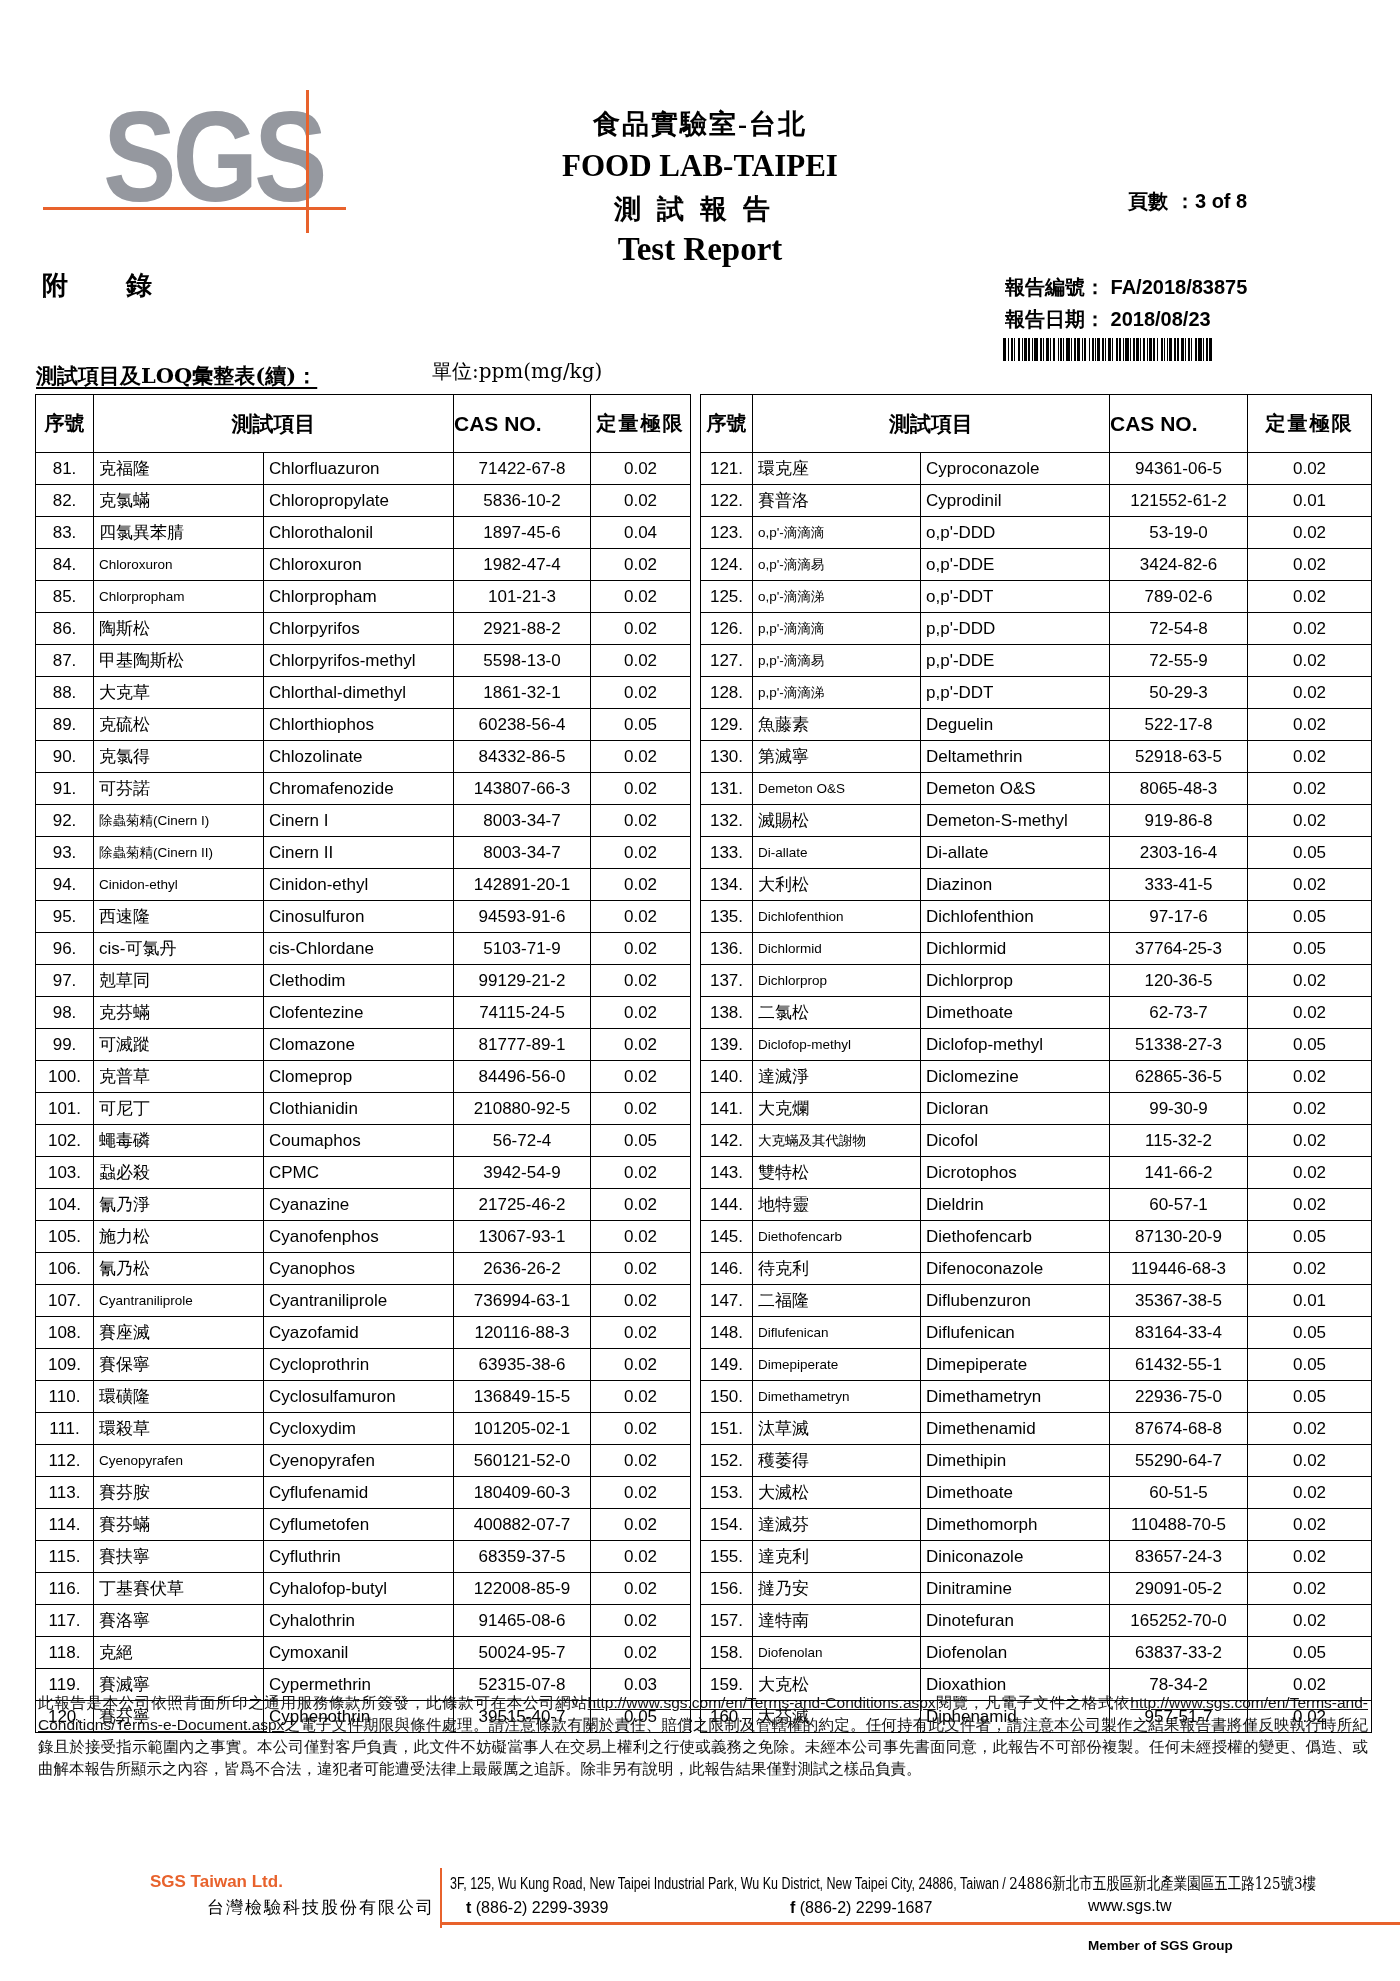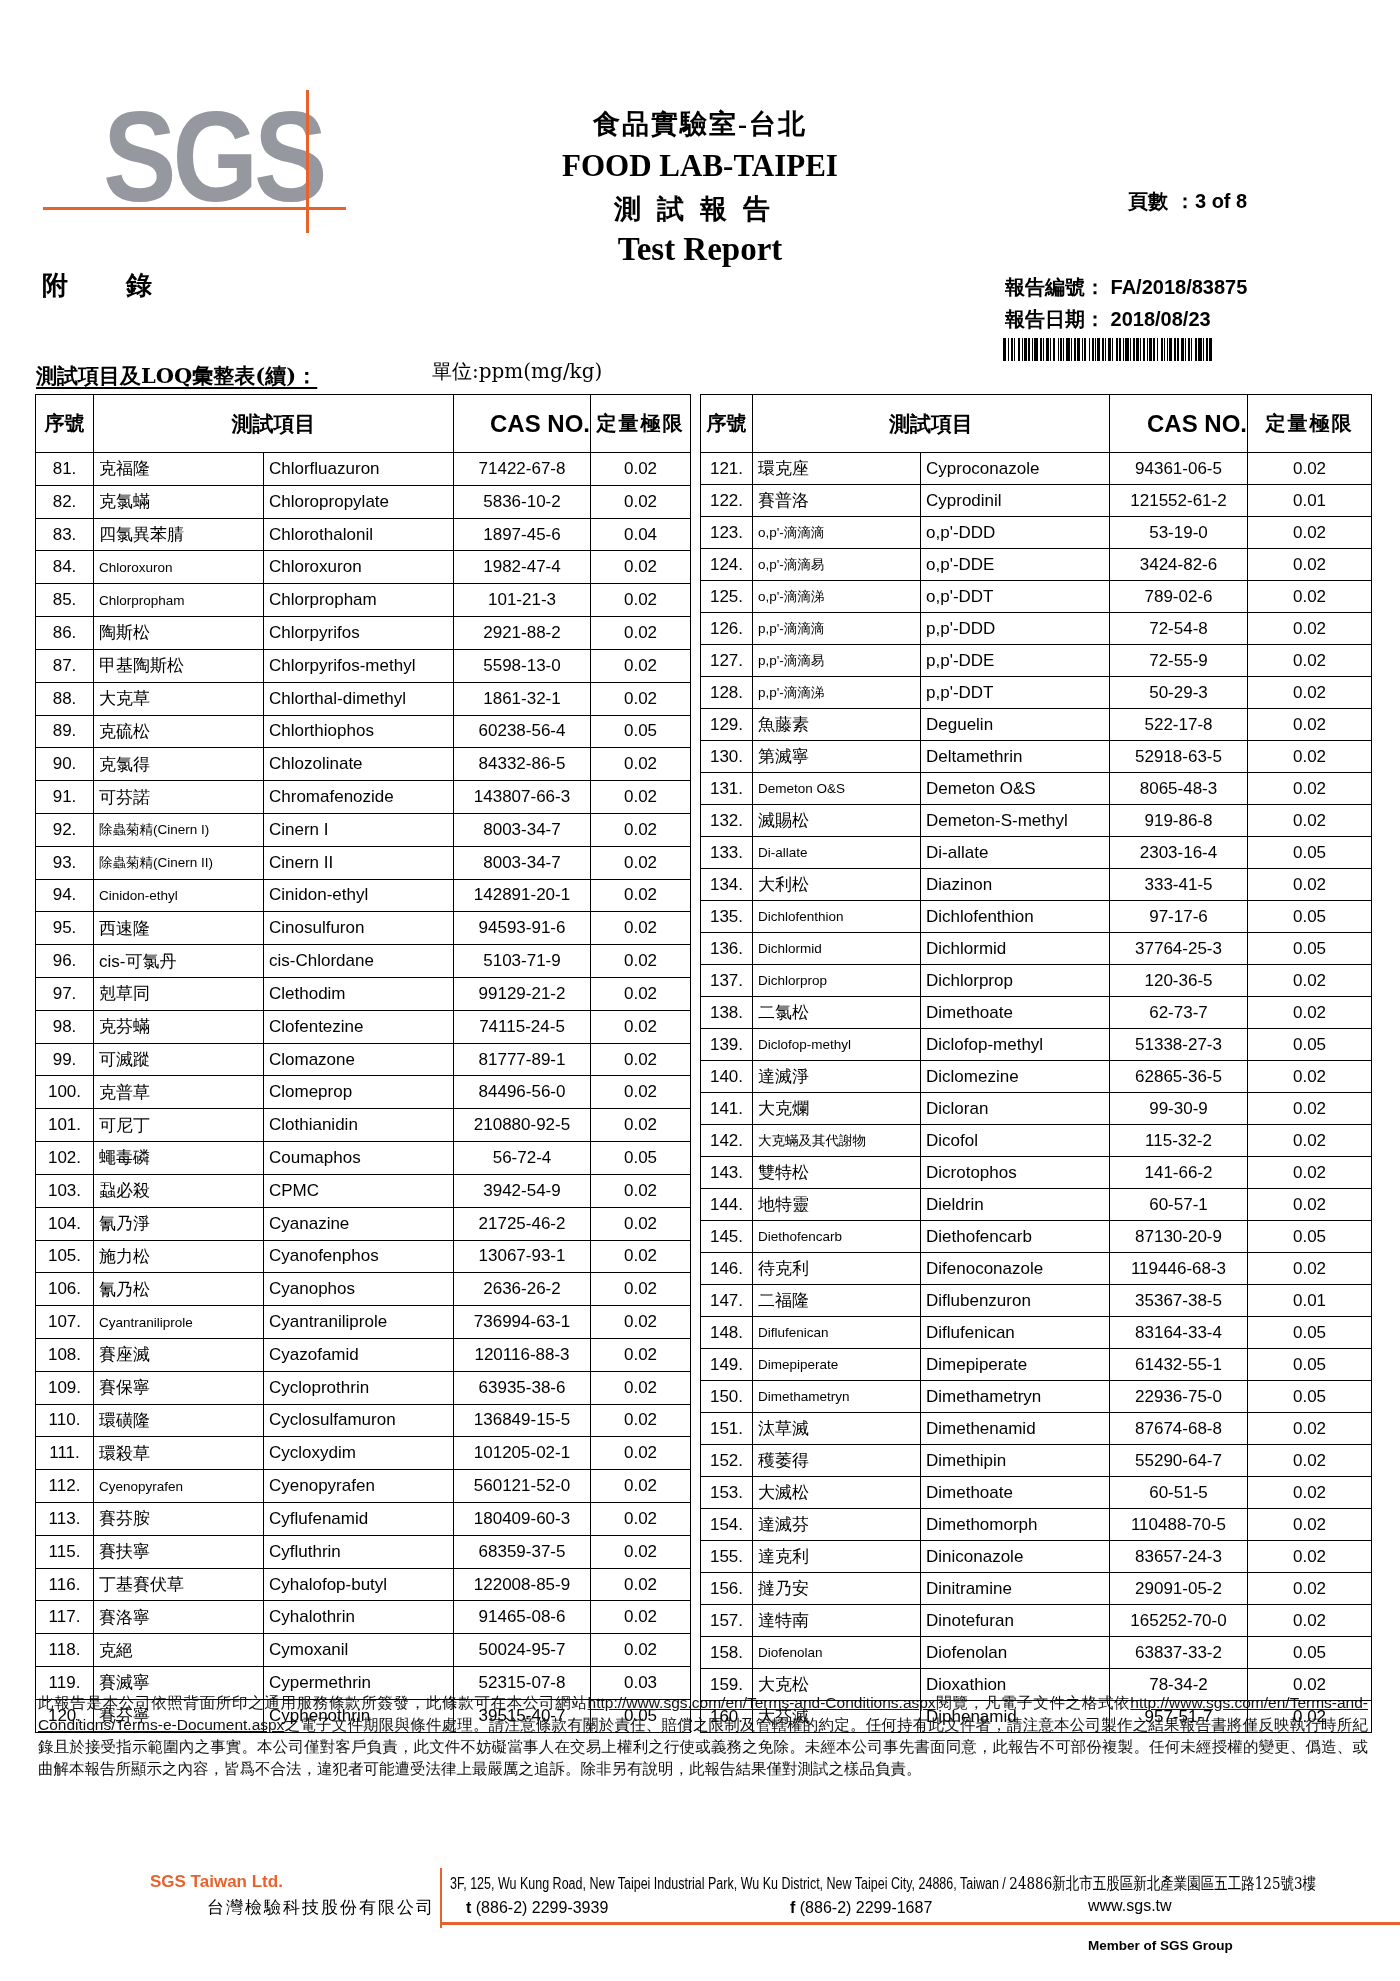--- a/index.html
+++ b/index.html
@@ -47,21 +47,21 @@
   .tables{ position:absolute; left:35px; top:394px; width:1335px; display:flex; gap:9px; }
   table{ border-collapse:collapse; table-layout:fixed; }
   .tbl-left{ width:655px; }
   .tbl-right{ width:671px; }
   th, td{ border:1.6px solid #000; overflow:hidden; white-space:nowrap; }
   th{ height:58px; font-weight:bold; }
   td{ height:32px; font-size:17px; }
   .h-seq{ font-family:"DejaVu Serif", serif; font-size:20px; word-break:break-all;
           line-height:1.25; text-align:center; padding:0 2px; }
   .h-item{ font-family:"DejaVu Serif", serif; font-size:21px; text-align:center; }
-  .h-cas{ font-family:"Liberation Sans", sans-serif; font-size:24px; text-align:right; }
+  .h-cas{ font-family:"Liberation Sans", sans-serif; font-size:21px; text-align:left; }
   .h-loq{ font-family:"DejaVu Serif", serif; font-size:20px; text-align:center; letter-spacing:2px; }
   .col-no{ text-align:center; font-size:17px; }
   .col-zh{ text-align:left; padding-left:5px; font-size:17px; }
   .col-zh.small-zh{ font-size:13.5px; }
   .col-en{ text-align:left; padding-left:5px; }
   .col-cas{ text-align:center; }
   .col-loq{ text-align:center; }
 
   
   .disclaimer{ position:absolute; left:38px; top:1692px; width:1330px;
@@ -478,20 +478,27 @@
             <td class="col-zh small-zh">Cyenopyrafen</td>
             <td class="col-en">Cyenopyrafen</td>
             <td class="col-cas">560121-52-0</td>
             <td class="col-loq">0.02</td>
           </tr>
           <tr>
             <td class="col-no">113.</td>
             <td class="col-zh">賽芬胺</td>
             <td class="col-en">Cyflufenamid</td>
             <td class="col-cas">180409-60-3</td>
+            <td class="col-loq">0.02</td>
+          </tr>
+          <tr>
+            <td class="col-no">114.</td>
+            <td class="col-zh">賽芬蟎</td>
+            <td class="col-en">Cyflumetofen</td>
+            <td class="col-cas">400882-07-7</td>
             <td class="col-loq">0.02</td>
           </tr>
           <tr>
             <td class="col-no">115.</td>
             <td class="col-zh">賽扶寧</td>
             <td class="col-en">Cyfluthrin</td>
             <td class="col-cas">68359-37-5</td>
             <td class="col-loq">0.02</td>
           </tr>
           <tr>

